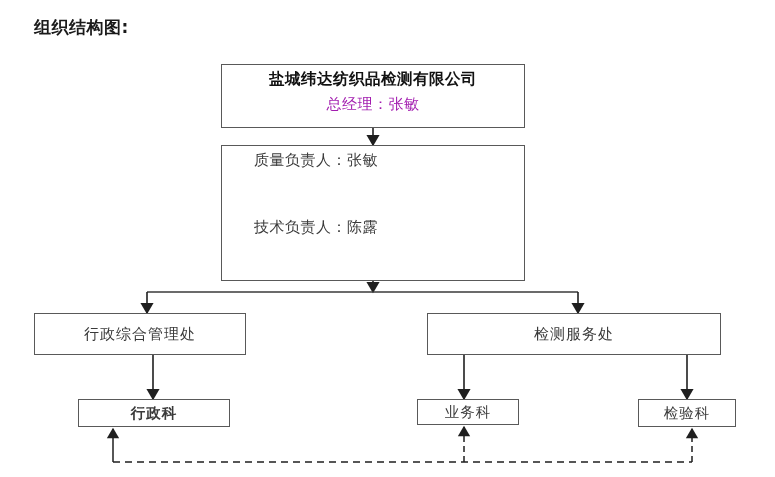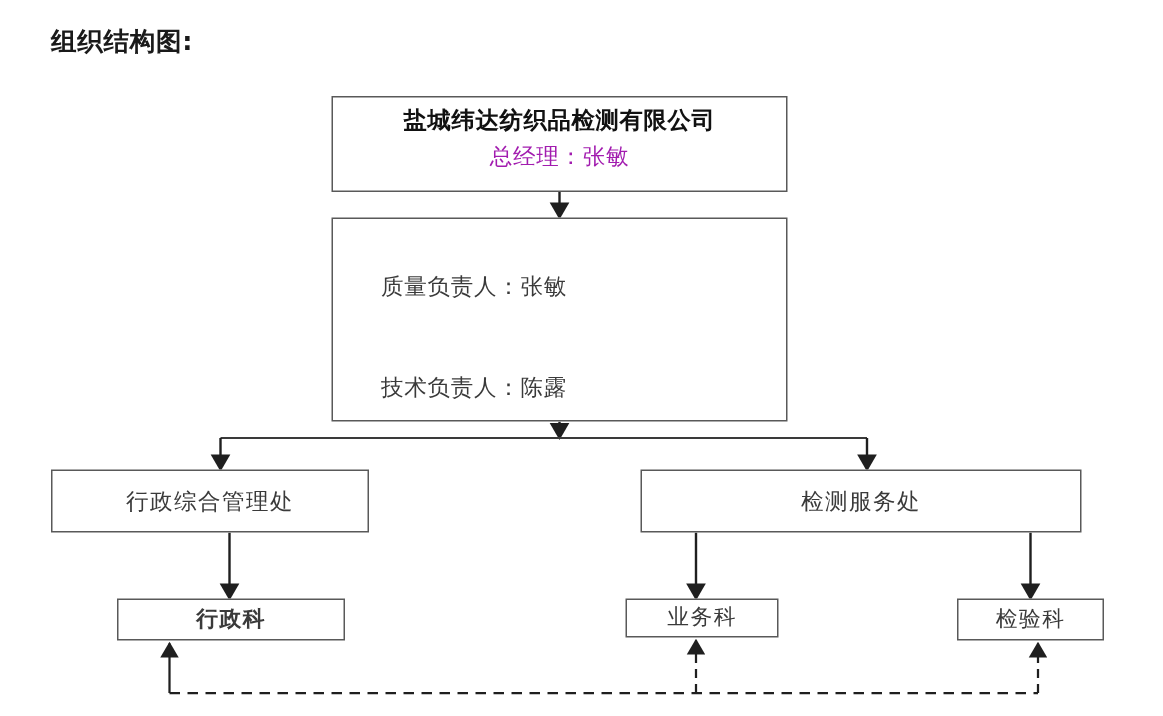--- a/index.html
+++ b/index.html
@@ -57,42 +57,42 @@
   
   #node-company {
     left: 221px;
     top: 64px;
     width: 304px;
     height: 64px;
     justify-content: flex-start;
     padding-top: 6px;
   }
   #node-company .title-line {
-    font-family: Liberation Sans, sans-serif;
+    font-family: Liberation Mono, monospace;
     font-weight: bold;
     font-size: 15.5px;
     color: #111111;
     letter-spacing: 0.5px;
   }
   #node-company .sub-line {
     font-size: 15px;
     margin-top: 5px;
     color: #a21caf;
     letter-spacing: 0.5px;
   }
 
   
   #node-leads {
     left: 221px;
     top: 145px;
     width: 304px;
     height: 136px;
     align-items: flex-start;
     justify-content: flex-start;
-    padding-top: 36px;
+    padding-top: 5px;
     padding-left: 32px;
   }
   #node-leads .line {
     font-size: 15px;
     letter-spacing: 0.5px;
     color: #3a3a3a;
   }
   #node-leads .line + .line {
     margin-top: 48px;
   }

